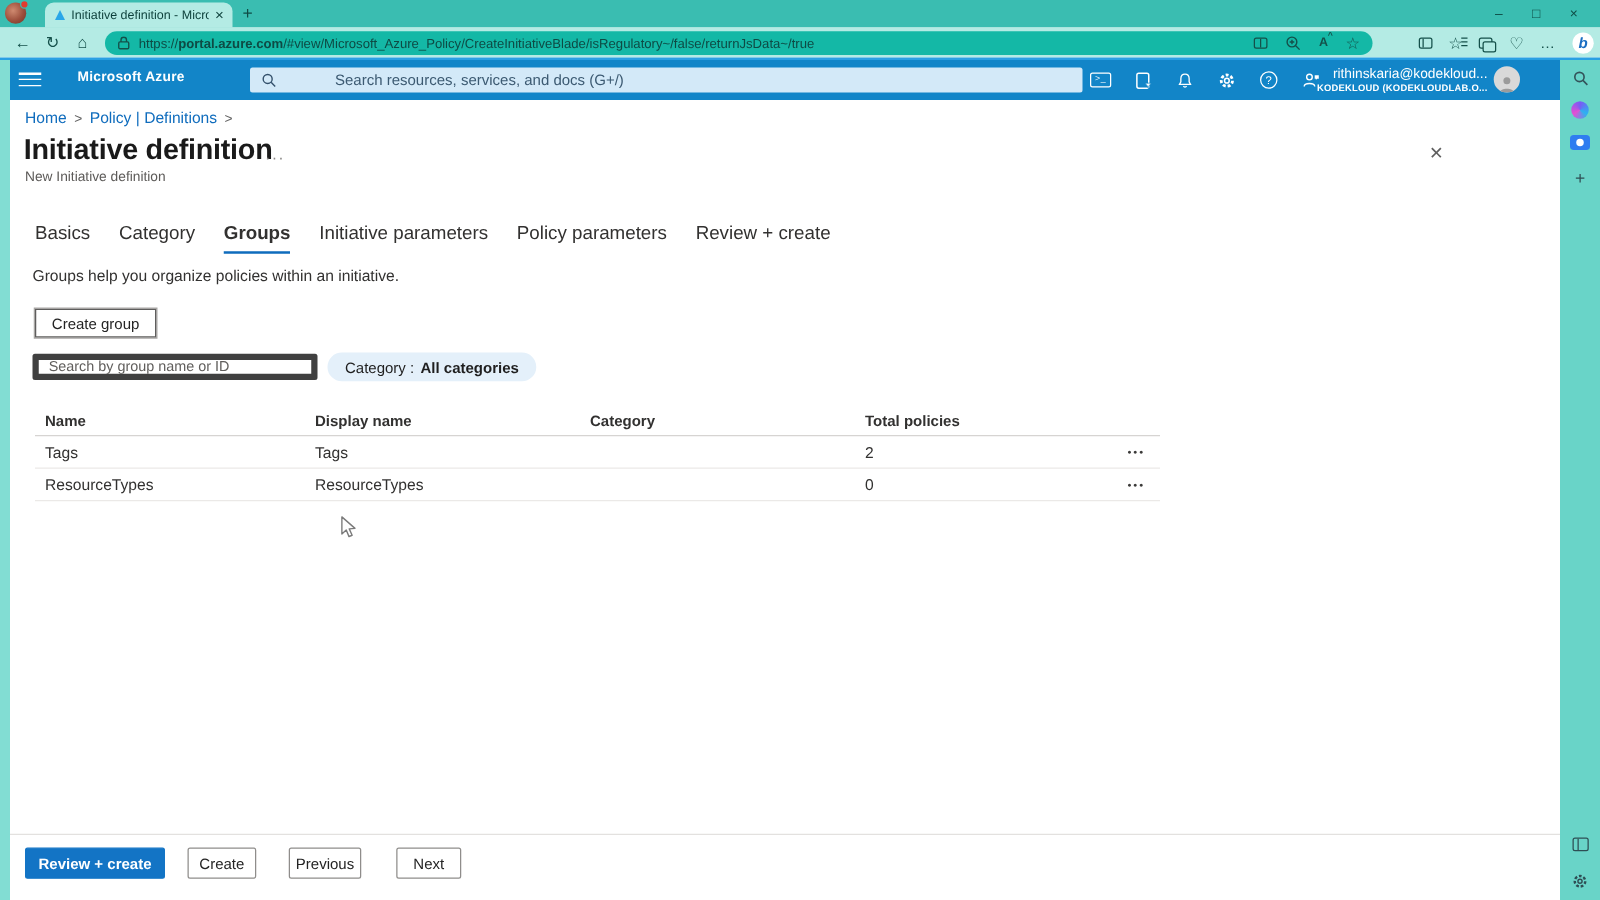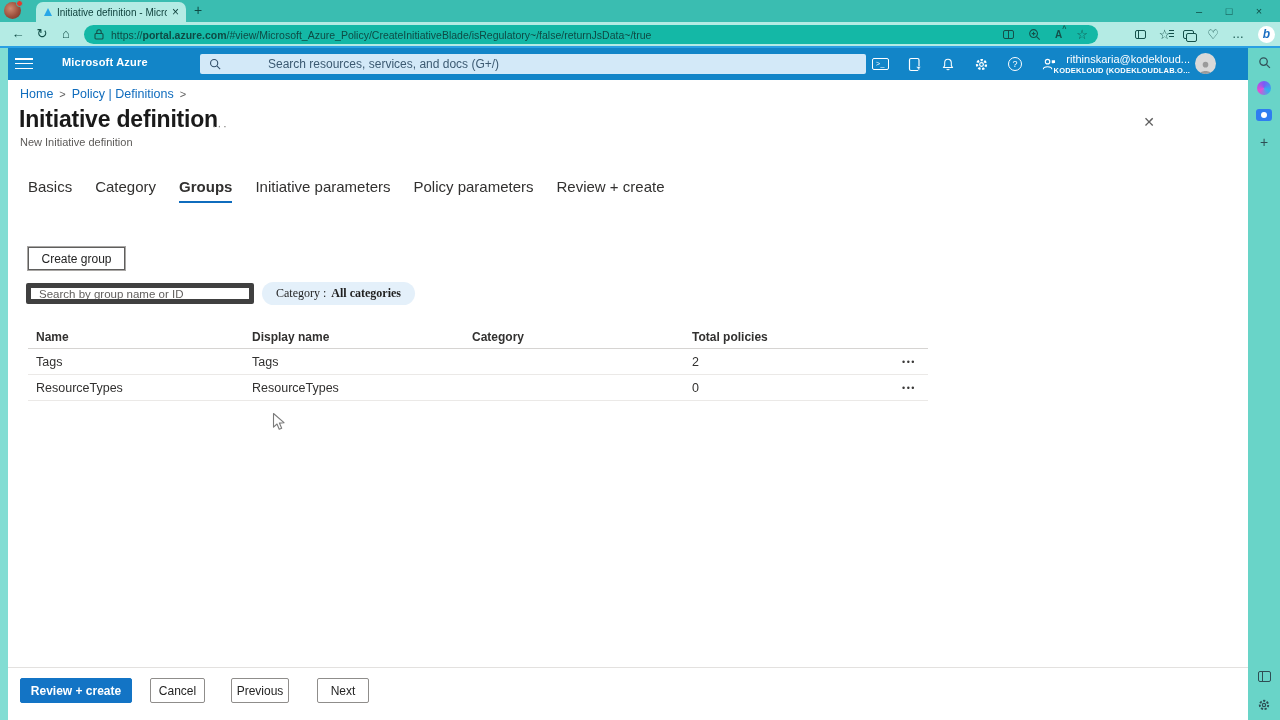--- a/index.html
+++ b/index.html
@@ -95,21 +95,21 @@
   .tab-item { padding-bottom:6px; border-bottom:2px solid transparent; }
   .tab-item.active { font-weight:700; border-bottom-color:#0f6cbd; }
   .groups-desc { position:absolute; left:18px; top:134px; font-size:12.5px; color:#323130; }
   .create-group-btn { position:absolute; left:20px; top:167px; width:97px; height:23px; background:#fff;
     border:1.6px solid #5f5e5d; box-shadow:0 0 0 1px #a9a7a5; font-size:12px; color:#242424;
     font-family:inherit; }
   .group-search { position:absolute; left:18px; top:203px; width:228px; height:21px; border:5px solid #404040;
     border-radius:2px; font-size:11.5px; padding:0 8px; color:#323130; font-family:inherit; outline:none; }
   .group-search::placeholder { color:#605e5c; opacity:1; }
   .category-pill { position:absolute; left:254px; top:202px; height:23px; border-radius:12px; background:#e4f0fa;
-    display:flex; align-items:center; padding:0 14px; font-size:12px; color:#1f1f1f; gap:5px;font-family:Liberation Serif, serif; }
+    display:flex; align-items:center; padding:0 14px; font-size:12px; color:#1f1f1f; gap:5px; }
   .category-pill b { font-weight:700; }
 
   .groups-table { position:absolute; left:20px; top:245px; width:900px; }
   .thead, .trow { display:grid; grid-template-columns:224px 220px 220px 196px 40px; align-items:center; }
   .thead { height:24px; border-bottom:1px solid #d6d4d2; font-size:12px; font-weight:600; color:#323130; }
   .trow { height:26px; border-bottom:1px solid #ebe9e7; font-size:12.5px; color:#323130; }
   .c1 { padding-left:8px; }
   .row-menu { text-align:right; padding-right:12px; color:#3b3a39; font-size:9px; letter-spacing:1.5px; }
 
   .cursor { position:absolute; left:264px; top:332px; pointer-events:none; }
@@ -269,20 +269,21 @@
 
   <div class="tabs">
     <span class="tab-item">Basics</span>
     <span class="tab-item">Category</span>
     <span class="tab-item active">Groups</span>
     <span class="tab-item">Initiative parameters</span>
     <span class="tab-item">Policy parameters</span>
     <span class="tab-item">Review + create</span>
   </div>
 
+  <div class="groups-desc">Groups help you organize policies within an initiative.</div>
 
   <button class="create-group-btn">Create group</button>
 
   <input class="group-search" type="text" placeholder="Search by group name or ID" style="">
 
   <div class="category-pill">
     <span>Category :</span>
     <b>All categories</b>
   </div>
 
@@ -312,17 +313,17 @@
 
   <span class="cursor">
     <svg width="14" height="20" viewBox="0 0 14 20">
       <path d="M1.5 1.5 L1.5 15.2 L5 12 L7.2 17.3 L9.7 16.2 L7.4 11.1 L12 10.7 Z" fill="#fdfdfd" stroke="#7a7a7a" stroke-width="1.1" stroke-linejoin="round"></path>
     </svg>
   </span>
 
   <div class="footer-line"></div>
   <div class="footer">
     <button class="fbtn btn-primary">Review + create</button>
-    <button class="fbtn btn-sec btn-cancel">Cancel</button>
+    <button class="fbtn btn-sec btn-cancel">Create</button>
     <button class="fbtn btn-sec btn-prev">Previous</button>
     <button class="fbtn btn-sec btn-next">Next</button>
   </div>
 </div>
 
 </body></html>

